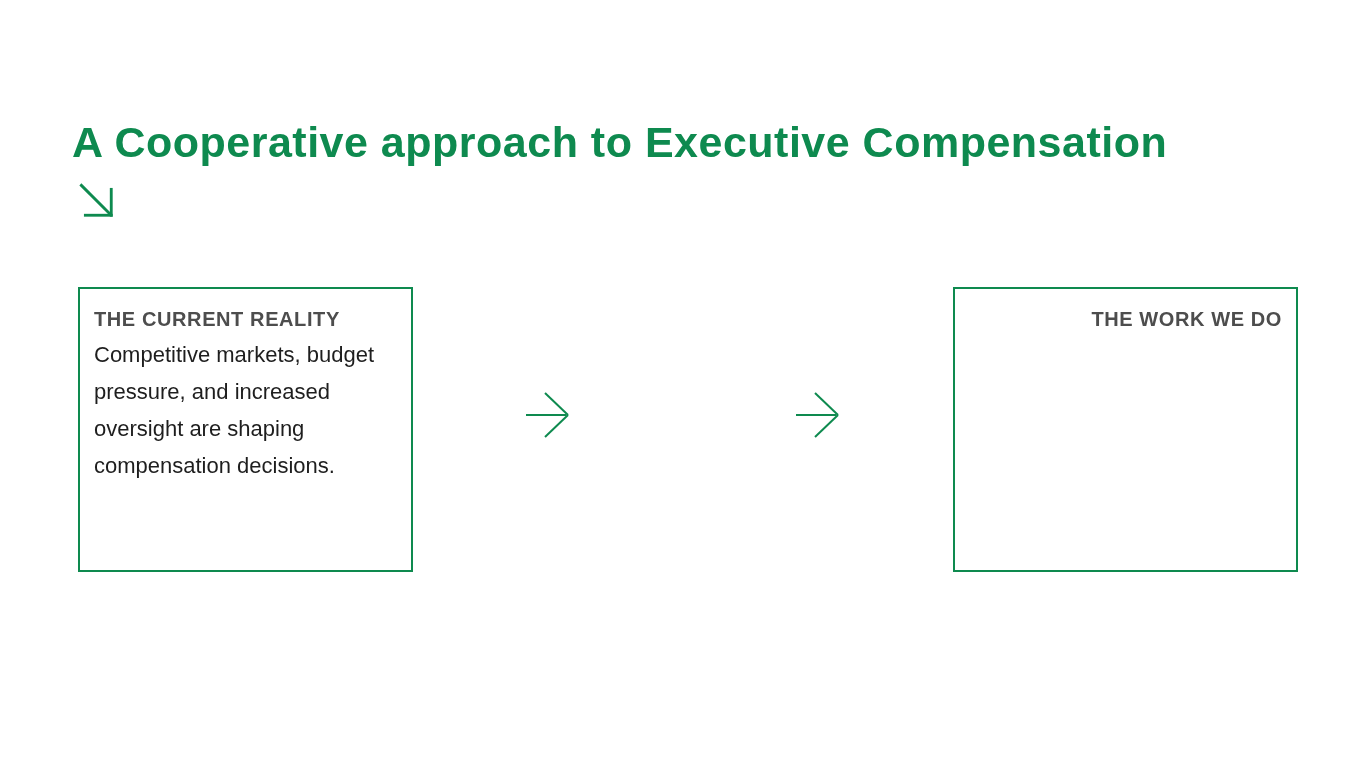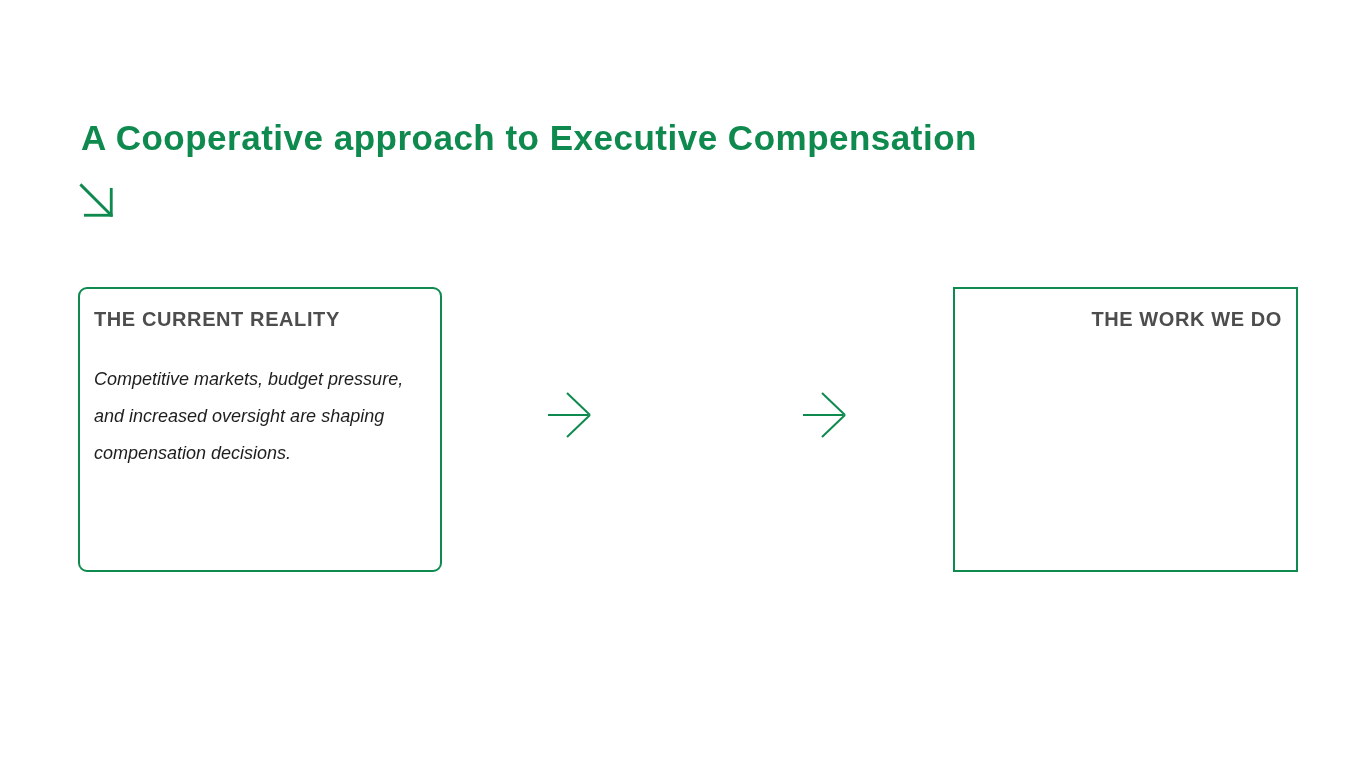--- a/index.html
+++ b/index.html
@@ -10,23 +10,23 @@
   }
   .slide {
     position: relative;
     width: 1366px;
     height: 768px;
     background: #ffffff;
     overflow: hidden;
   }
   .page-title {
     position: absolute;
-    left: 81px;
+    left: 72px;
     top: 118px;
-    font-size: 35px;
+    font-size: 43px;
     font-weight: 700;
     letter-spacing: 0.5px;
     color: #0e8a4f;
     white-space: nowrap;
   }
   .diag-arrow {
     position: absolute;
     left: 78px;
     top: 182px;
     width: 38px;
@@ -41,37 +41,36 @@
     align-items: stretch;
   }
   .card {
     box-sizing: border-box;
     border: 2px solid #0e8a4f;
     background: #ffffff;
     height: 285px;
     padding: 16px 14px 14px 14px;
     flex: 0 0 auto;
   }
-  .card-1 { width: 364px; border-radius: 9px; }
+  .card-1 { width: 335px; }
   .card-2 { width: 335px; }
   .card-3 { width: 345px; text-align: right; }
   .card-heading {
     font-size: 20px;
     font-weight: 700;
     letter-spacing: 0.6px;
     line-height: 1.4;
     color: #4d4d4d;
     text-transform: uppercase;
   }
   .card-body {
-    margin-top: 28px;
-    font-size: 18px;
+    margin-top: 3px;
+    font-size: 22px;
     line-height: 37px;
     color: #1e1e1e;
-    font-style: italic;
   }
   .flow-arrow-cell {
     flex: 1 1 auto;
     display: flex;
     align-items: center;
     justify-content: center;
   }
   .flow-arrow {
     width: 46px;
     height: 50px;

